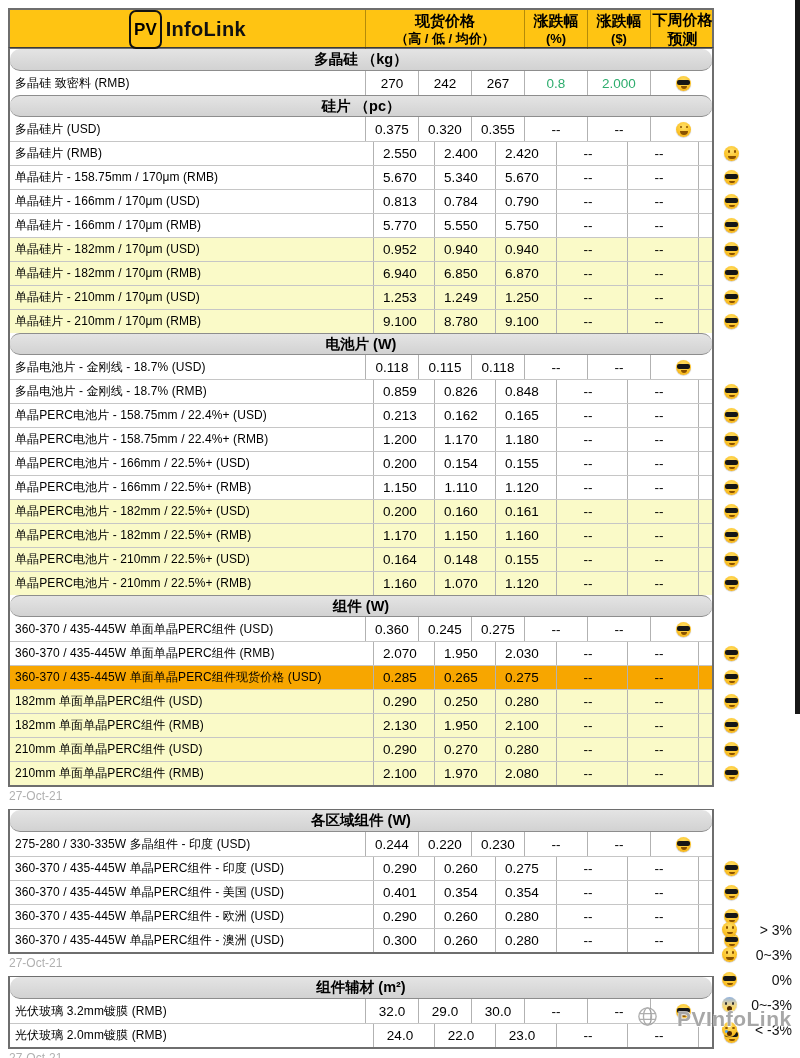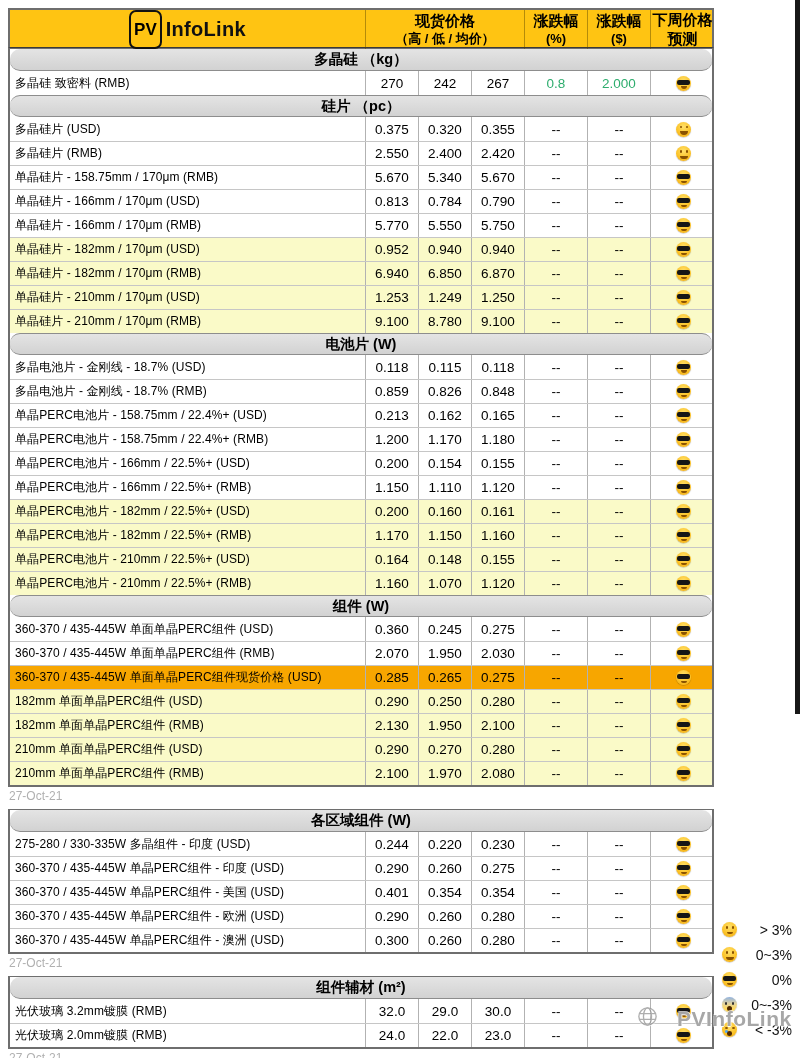--- a/index.html
+++ b/index.html
@@ -20,21 +20,21 @@
   .logo-text { font-size:20px; font-weight:800; color:#111; letter-spacing:.3px; }
 
   
   .tbl { border:2px solid #6e6e6e; border-top-width:1px; background:#fff; }
   .section-row { height:22px; line-height:21px; text-align:center; background:#dcdcdc;
                  font-size:14.5px; font-weight:700; color:#000;
                  border-top:1px solid #8d8d8d; border-bottom:1px solid #8d8d8d;
                  background:linear-gradient(#e4e4e4,#d2d2d2);border-radius:10px; }
   .tbl > :first-child { border-top:none; }
   .row { display:grid; grid-template-columns:355px 53px 53px 53px 63px 63px 66px; height:24px; background:#fff; }
-  .row + .row { border-top:1px solid #c6c6c6; }
+  .row + .row { border-top:1px solid #c6c6c6;gap:8px; }
   .row.hl-y { background:var(--hl-yellow,#FAFAC8); }
   .row.hl-o { background:var(--hl-orange,#F7A600); }
   .cell { display:flex; align-items:center; justify-content:center;
           font-size:13.5px; color:#000; border-left:1px solid #b2b2b2; overflow:hidden; white-space:nowrap; }
   .cell.lbl { justify-content:flex-start; padding-left:5px; border-left:none; font-size:12px; letter-spacing:.1px; }
   .cell.grn { color:var(--green,#2EAD6E); }
   .date-label { font-size:12px; color:#b0b0b0; padding:3px 0 3px 1px; height:22px; line-height:13px; }
 
   
   .emj { position:relative; display:inline-block; width:15px; height:15px; border-radius:50%;

